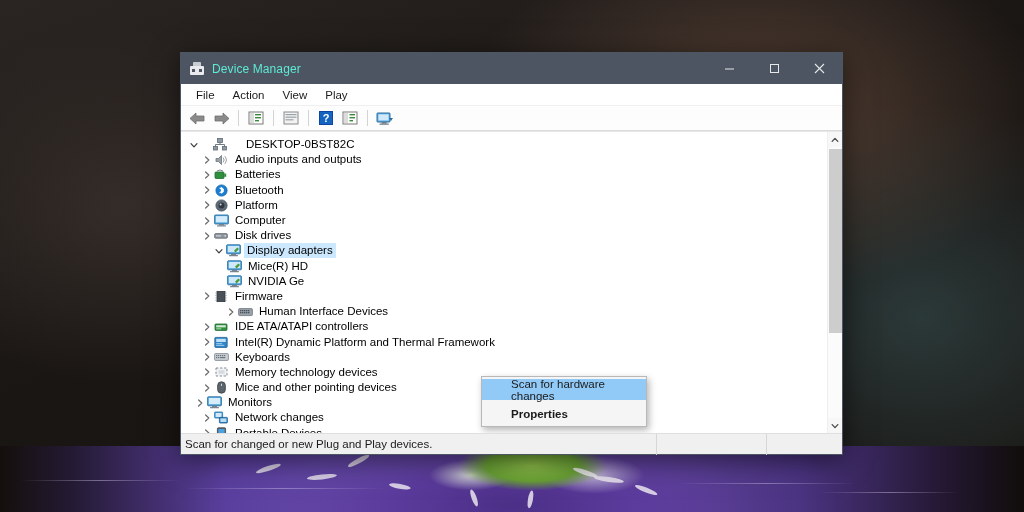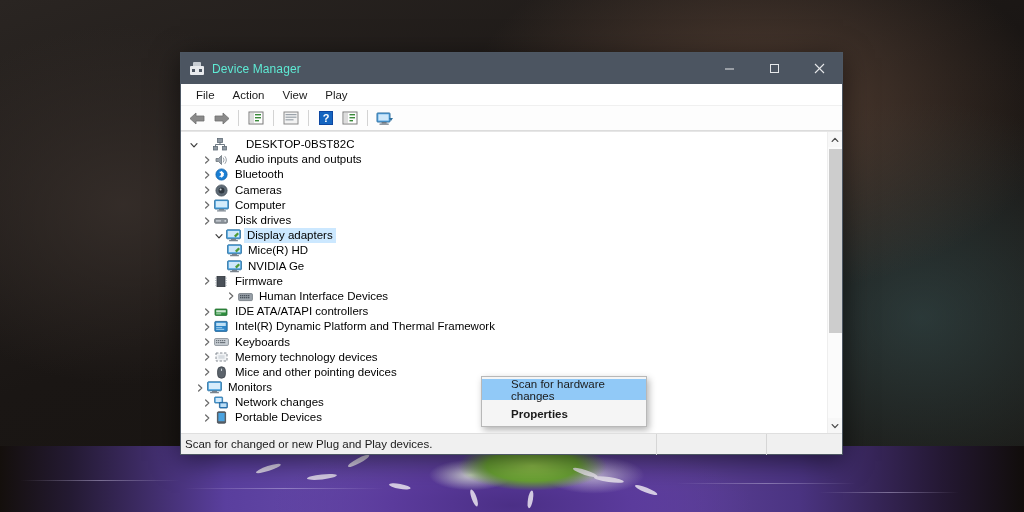--- a/index.html
+++ b/index.html
@@ -316,41 +316,56 @@
             </span>
             <span class="label-wrap">Audio inputs and outputs</span>
           </div>
           <div class="row" style="padding-left: 19px;">
             <span class="chev">
               <svg width="8" height="8" viewBox="0 0 8 8">
                 <path d="M2.6 1 L5.8 4 L2.6 7" fill="none" stroke="#6a6a6a" stroke-width="1.2" stroke-linecap="round" stroke-linejoin="round"></path>
               </svg>
             </span>
             <span class="ico">
+              <svg width="14" height="12" viewBox="0 0 14 12">
+                <rect x="1" y="3" width="9" height="6.5" rx="1" fill="#2f8f3f" stroke="#1f6b2c" stroke-width="0.8"></rect>
+                <rect x="10.2" y="4.6" width="2" height="3.2" fill="#2f8f3f"></rect>
+                <path d="M3 2 q3 -2 6 0" fill="none" stroke="#7a8089" stroke-width="1"></path>
+              </svg>
+            </span>
+            <span class="label-wrap">Batteries</span>
+          </div>
+          <div class="row" style="padding-left: 19px;">
+            <span class="chev">
+              <svg width="8" height="8" viewBox="0 0 8 8">
+                <path d="M2.6 1 L5.8 4 L2.6 7" fill="none" stroke="#6a6a6a" stroke-width="1.2" stroke-linecap="round" stroke-linejoin="round"></path>
+              </svg>
+            </span>
+            <span class="ico">
               <svg width="13" height="13" viewBox="0 0 13 13">
                 <circle cx="6.5" cy="6.5" r="5.6" fill="#1a7fd4" stroke="#0f5fa8" stroke-width="0.8"></circle>
                 <path d="M5 4 L8.5 7 L6.5 9 V3.6 L8.5 5.6 L5 8.6" fill="none" stroke="#ffffff" stroke-width="1.1" stroke-linejoin="round" stroke-linecap="round"></path>
               </svg>
             </span>
             <span class="label-wrap">Bluetooth</span>
           </div>
           <div class="row" style="padding-left: 19px;">
             <span class="chev">
               <svg width="8" height="8" viewBox="0 0 8 8">
                 <path d="M2.6 1 L5.8 4 L2.6 7" fill="none" stroke="#6a6a6a" stroke-width="1.2" stroke-linecap="round" stroke-linejoin="round"></path>
               </svg>
             </span>
             <span class="ico">
               <svg width="13" height="13" viewBox="0 0 13 13">
                 <circle cx="6.5" cy="6.5" r="5.6" fill="#5f6b76" stroke="#46505a" stroke-width="0.8"></circle>
                 <circle cx="6.5" cy="6.5" r="3" fill="#2f3840"></circle>
                 <circle cx="5.6" cy="5.4" r="1" fill="#cfd6dc"></circle>
               </svg>
             </span>
-            <span class="label-wrap">Cameras</span>
+            <span class="label-wrap">Platform</span>
           </div>
           <div class="row" style="padding-left: 19px;">
             <span class="chev">
               <svg width="8" height="8" viewBox="0 0 8 8">
                 <path d="M2.6 1 L5.8 4 L2.6 7" fill="none" stroke="#6a6a6a" stroke-width="1.2" stroke-linecap="round" stroke-linejoin="round"></path>
               </svg>
             </span>
             <span class="ico">
               <svg width="15" height="13" viewBox="0 0 15 13">
                 <rect x="0.6" y="1" width="13.8" height="9" rx="0.8" fill="#4aa3e0" stroke="#2d6f9e" stroke-width="0.9"></rect>

